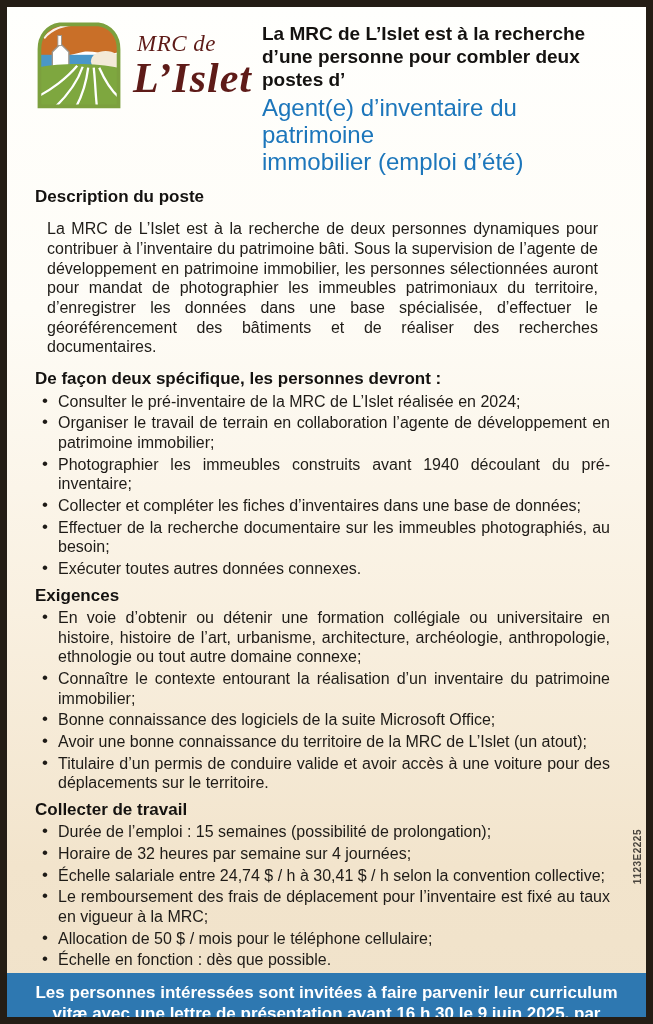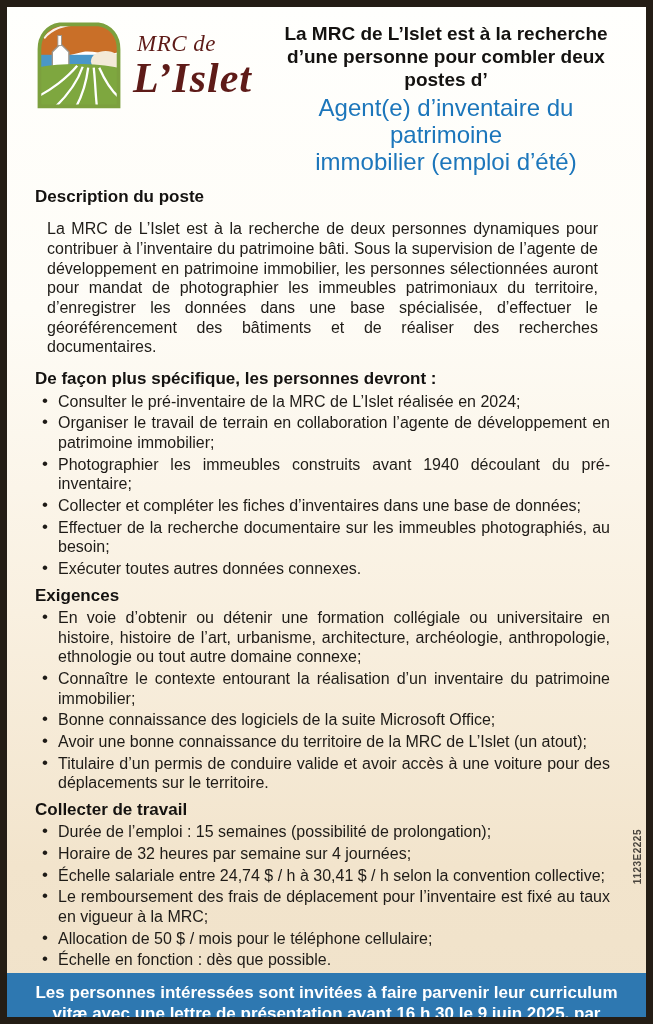--- a/index.html
+++ b/index.html
@@ -49,21 +49,21 @@
   }
   .wordmark-name {
     font-style: italic;
     font-weight: bold;
     font-size: 42px;
     margin-top: 2px;
     letter-spacing: 1px;
   }
   .headline {
     flex: 1 1 auto;
-    text-align: center;
+    text-align: left;
     padding-top: 5px;
   }
   .headline-intro {
     font-weight: bold;
     font-size: 19px;
     line-height: 1.2;
     color: #141210;
   }
   .job-title {
     margin: 4px 0 0 0;
@@ -180,21 +180,21 @@
       <div class="headline-intro">d’une personne pour combler deux postes d’</div>
       <h1 class="job-title"><span>Agent(e) d’inventaire du patrimoine</span><br><span>immobilier (emploi d’été)</span></h1>
     </div>
   </header>
 
   <main class="content">
 
     <h2 class="section-heading">Description du poste</h2>
     <p class="body-paragraph">La MRC de L’Islet est à la recherche de deux personnes dynamiques pour contribuer à l’inventaire du patrimoine bâti. Sous la supervision de l’agente de développement en patrimoine immobilier, les personnes sélectionnées auront pour mandat de photographier les immeubles patrimoniaux du territoire, d’enregistrer les données dans une base spécialisée, d’effectuer le géoréférencement des bâtiments et de réaliser des recherches documentaires.</p>
 
-    <h2 class="section-heading">De façon plus spécifique, les personnes devront :</h2>
+    <h2 class="section-heading">De façon deux spécifique, les personnes devront :</h2>
     <ul class="bullet-list">
       <li>Consulter le pré-inventaire de la MRC de L’Islet réalisée en 2024;</li>
       <li>Organiser le travail de terrain en collaboration l’agente de développement en patrimoine immobilier;</li>
       <li>Photographier les immeubles construits avant 1940 découlant du pré-inventaire;</li>
       <li>Collecter et compléter les fiches d’inventaires dans une base de données;</li>
       <li>Effectuer de la recherche documentaire sur les immeubles photographiés, au besoin;</li>
       <li>Exécuter toutes autres données connexes.</li>
     </ul>
 
     <h2 class="section-heading">Exigences</h2>

